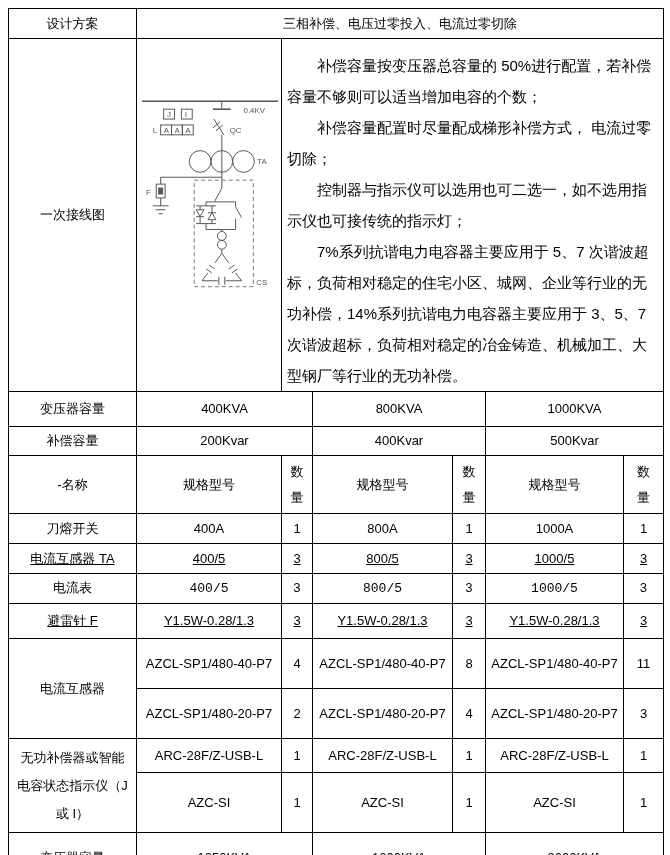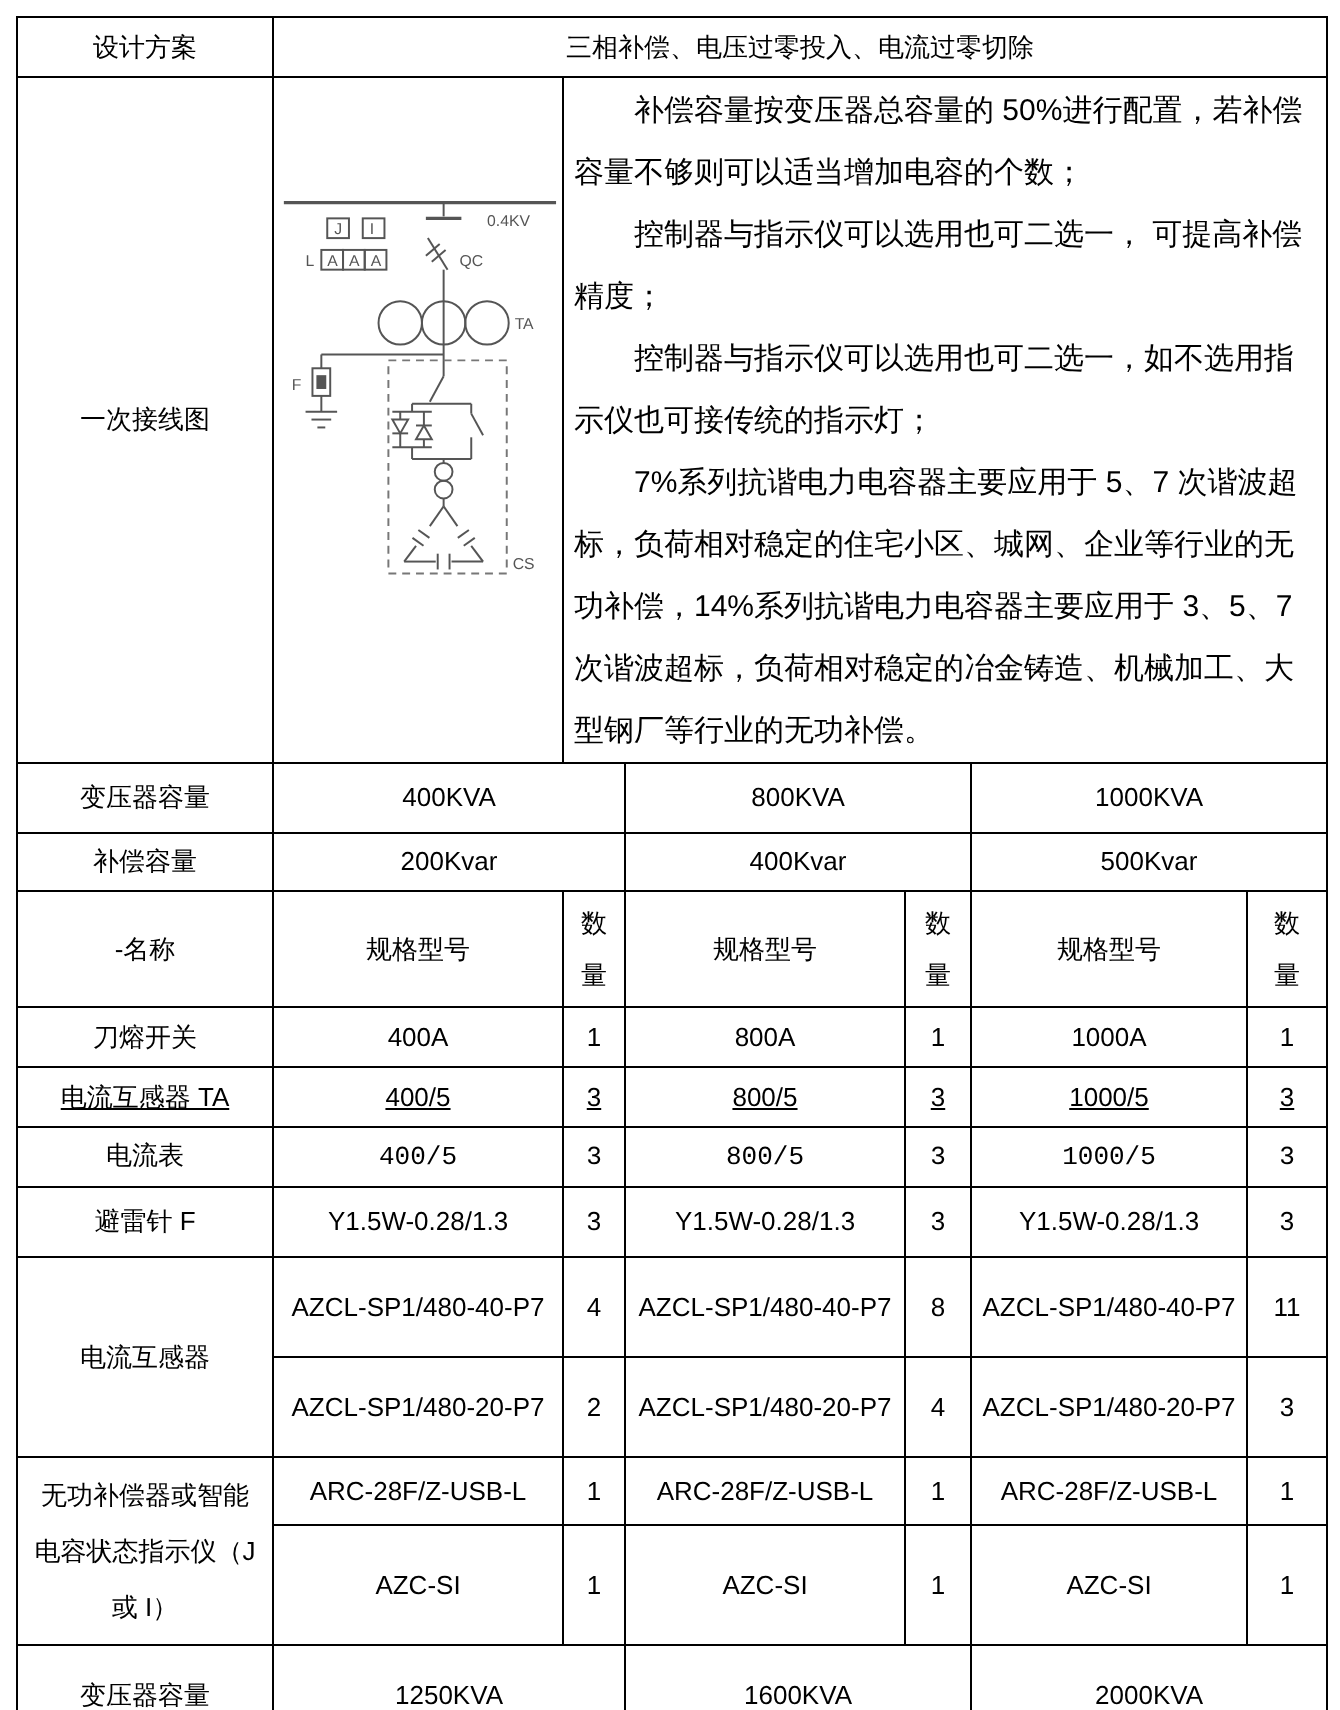--- a/index.html
+++ b/index.html
@@ -6,25 +6,25 @@
   body{width:670px;font-family:"Liberation Sans",sans-serif;color:#000;}
   .page{margin:8px;}
   table{border-collapse:collapse;table-layout:fixed;width:655px;}
   td{border:1px solid #000;text-align:center;vertical-align:middle;
      font-size:13px;line-height:18px;padding:1px 2px;overflow:hidden;
      word-break:break-all;}
   td.lbl{line-height:28px;padding:0 8px;}
   
   tr.r1{height:30px;margin-left:44px;} tr.r2{height:312px;} tr.r3{height:35px;} tr.r4{height:22px;margin-left:40px;}
   tr.r5{height:58px;} tr.r6{height:30px;} tr.r7{height:30px;text-decoration:underline;} tr.r8{height:30px;font-family:Liberation Mono, monospace;}
-  tr.r9{height:35px;} tr.r10{height:50px;} tr.r11{height:50px;} tr.r12{height:34px;}
+  tr.r9{height:35px;text-decoration:underline;} tr.r10{height:50px;} tr.r11{height:50px;} tr.r12{height:34px;}
   tr.r13{height:60px;} tr.r14{height:50px;}
   td.diag{vertical-align:top;padding:0;}
   td.notes{vertical-align:top;text-align:left;font-size:15px;line-height:31px;
-           padding:1px 5px 0 5px;word-break:break-all;}
+           padding:11px 5px 0 5px;word-break:break-all;}
   td.notes p{margin:0;text-indent:2em;}
   td.qtyh span{display:block;line-height:26px;}
   svg{display:block;}
   svg text{font-family:"Liberation Sans",sans-serif;font-size:8px;fill:#555;}
   .ln{stroke:#555;stroke-width:1;fill:none;}
   .bx{stroke:#555;stroke-width:1;fill:none;}
   .dash{stroke:#777;stroke-width:1;fill:none;stroke-dasharray:4 3;}
 </style>
 </head>
 <body>
@@ -142,21 +142,21 @@
           <line class="ln" x1="96.2" y1="236" x2="101.8" y2="232"></line>
           <line class="ln" x1="66" y1="244" x2="82" y2="244"></line>
           <line class="ln" x1="90" y1="244" x2="106" y2="244"></line>
           <line class="ln" x1="83" y1="240" x2="83" y2="248"></line>
           <line class="ln" x1="89" y1="240" x2="89" y2="248"></line>
         </g>
       </svg>
     </td>
     <td colspan="5" class="notes">
       <p>补偿容量按变压器总容量的 50%进行配置，若补偿容量不够则可以适当增加电容的个数；</p>
-      <p>控制器与指示仪可以选用也可二选一， 可提高补偿精度；</p>
+      <p>补偿容量配置时尽量配成梯形补偿方式， 电流过零切除；</p>
       <p>控制器与指示仪可以选用也可二选一，如不选用指示仪也可接传统的指示灯；</p>
       <p>7%系列抗谐电力电容器主要应用于 5、7 次谐波超标，负荷相对稳定的住宅小区、城网、企业等行业的无功补偿，14%系列抗谐电力电容器主要应用于 3、5、7 次谐波超标，负荷相对稳定的冶金铸造、机械加工、大型钢厂等行业的无功补偿。</p>
     </td>
   </tr>
 
   <tr class="r3">
     <td class="lbl">变压器容量</td>
     <td colspan="2">400KVA</td>
     <td colspan="2">800KVA</td>
     <td colspan="2">1000KVA</td>

